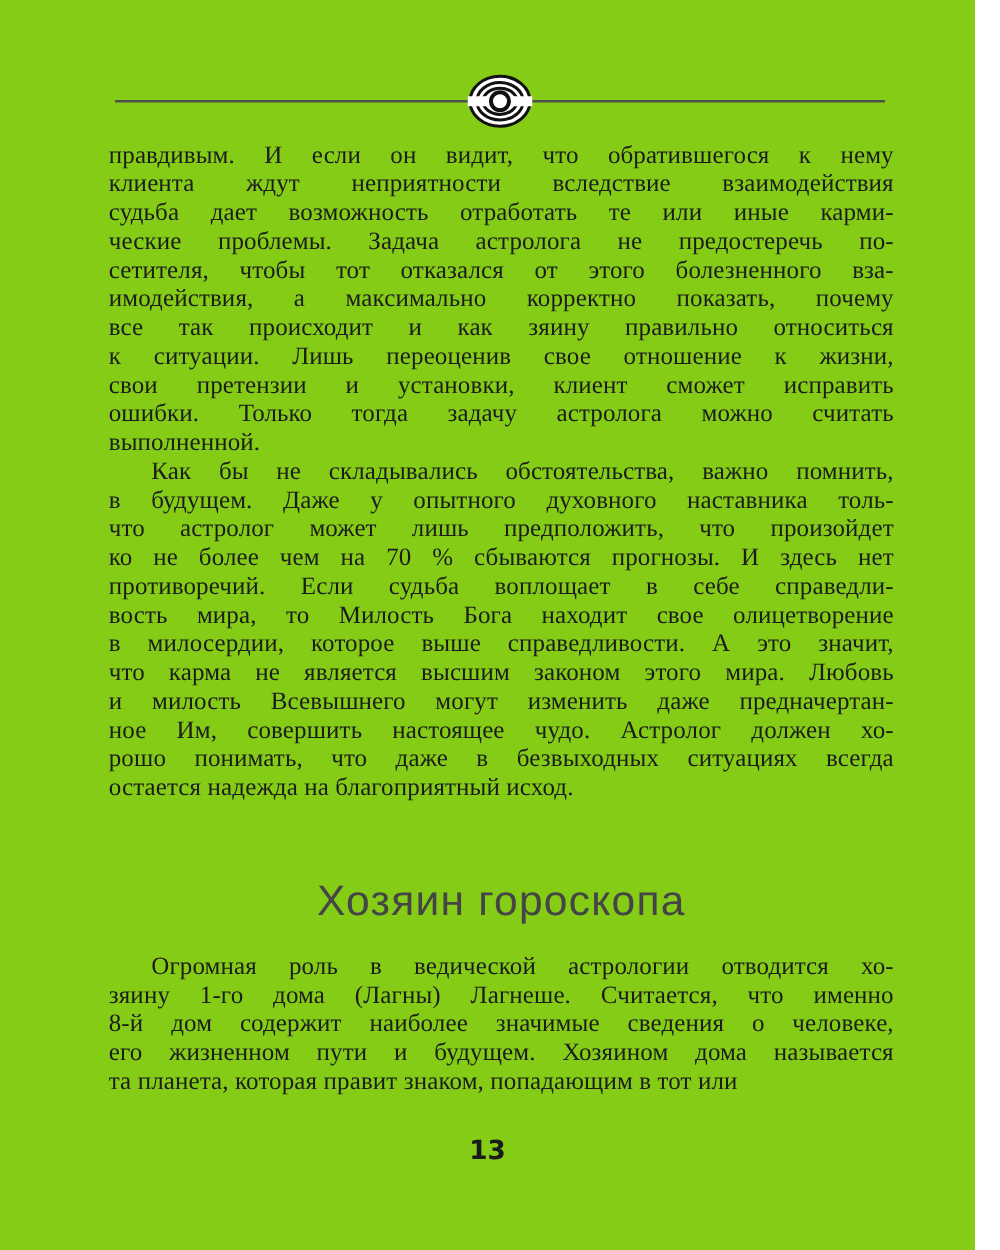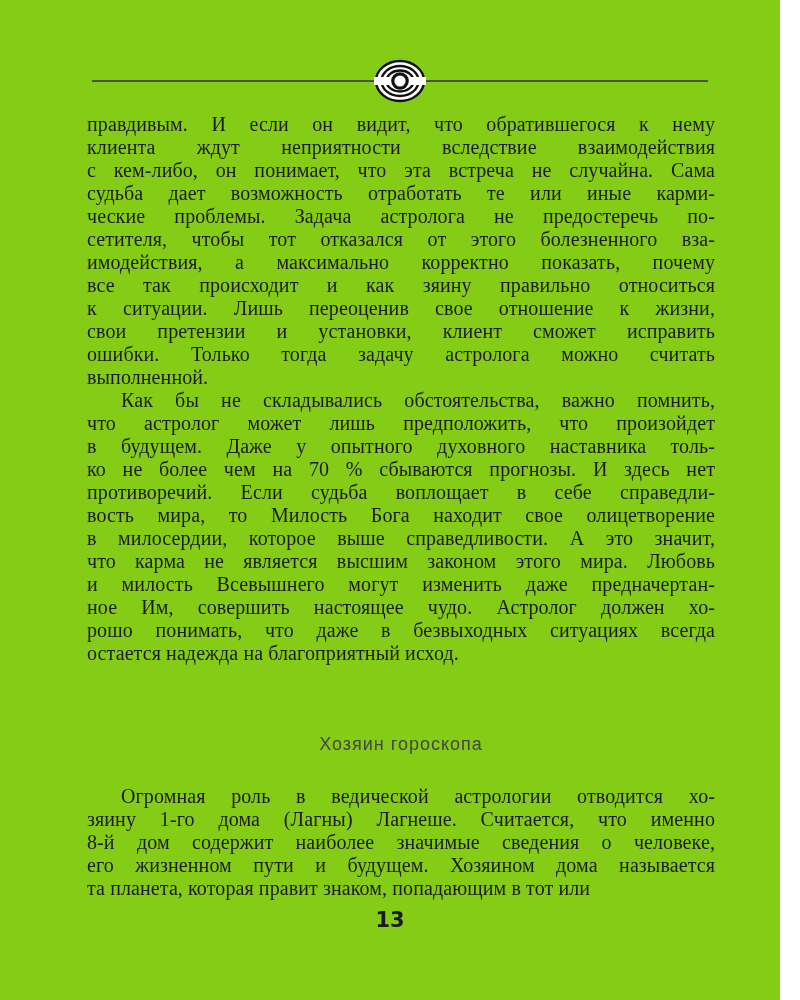--- a/index.html
+++ b/index.html
@@ -42,21 +42,21 @@
     text-align: justify;
     text-align-last: justify;
     letter-spacing: 0.1px;
   }
   .text-line.last { text-align-last: left; }
   .para.indent .text-line:first-child { text-indent: 34px; }
   .section-heading {
     margin: 64px 0 26px 0;
     font-family: "Liberation Sans", sans-serif;
     font-weight: 400;
-    font-size: 18px;
+    font-size: 34px;
     line-height: 30px;
     letter-spacing: 1px;
     color: #454545;
     text-align: center;
   }
   .page-number {
     position: absolute;
     top: 908px;
     left: 0;
     width: 100%;
@@ -79,35 +79,34 @@
     <ellipse cx="26" cy="22" rx="18.5" ry="15" fill="none" stroke="#111111" stroke-width="2.4"></ellipse>
     <ellipse cx="26" cy="22" rx="13.5" ry="10.5" fill="none" stroke="#111111" stroke-width="2.4"></ellipse>
     <rect x="0" y="18" width="52" height="8" fill="#ffffff"></rect>
     <circle cx="26" cy="22" r="7.2" fill="#ffffff" stroke="#111111" stroke-width="3.2"></circle>
   </svg>
 
   <div class="content">
     <div class="para">
         <div class="text-line">правдивым. И если он видит, что обратившегося к нему</div>
         <div class="text-line">клиента ждут неприятности вследствие взаимодействия</div>
-        <div class="text-line">с кем-либо, он понимает, что эта встреча не случайна. Сама</div>
         <div class="text-line">судьба дает возможность отработать те или иные карми-</div>
         <div class="text-line">ческие проблемы. Задача астролога не предостеречь по-</div>
         <div class="text-line">сетителя, чтобы тот отказался от этого болезненного вза-</div>
         <div class="text-line">имодействия, а максимально корректно показать, почему</div>
         <div class="text-line">все так происходит и как зяину правильно относиться</div>
         <div class="text-line">к ситуации. Лишь переоценив свое отношение к жизни,</div>
         <div class="text-line">свои претензии и установки, клиент сможет исправить</div>
         <div class="text-line">ошибки. Только тогда задачу астролога можно считать</div>
         <div class="text-line last">выполненной.</div>
       </div>
     <div class="para indent">
         <div class="text-line">Как бы не складывались обстоятельства, важно помнить,</div>
+        <div class="text-line">в будущем. Даже у опытного духовного наставника толь-</div>
         <div class="text-line">что астролог может лишь предположить, что произойдет</div>
-        <div class="text-line">в будущем. Даже у опытного духовного наставника толь-</div>
         <div class="text-line">ко не более чем на 70 % сбываются прогнозы. И здесь нет</div>
         <div class="text-line">противоречий. Если судьба воплощает в себе справедли-</div>
         <div class="text-line">вость мира, то Милость Бога находит свое олицетворение</div>
         <div class="text-line">в милосердии, которое выше справедливости. А это значит,</div>
         <div class="text-line">что карма не является высшим законом этого мира. Любовь</div>
         <div class="text-line">и милость Всевышнего могут изменить даже предначертан-</div>
         <div class="text-line">ное Им, совершить настоящее чудо. Астролог должен хо-</div>
         <div class="text-line">рошо понимать, что даже в безвыходных ситуациях всегда</div>
         <div class="text-line last">остается надежда на благоприятный исход.</div>
       </div>

